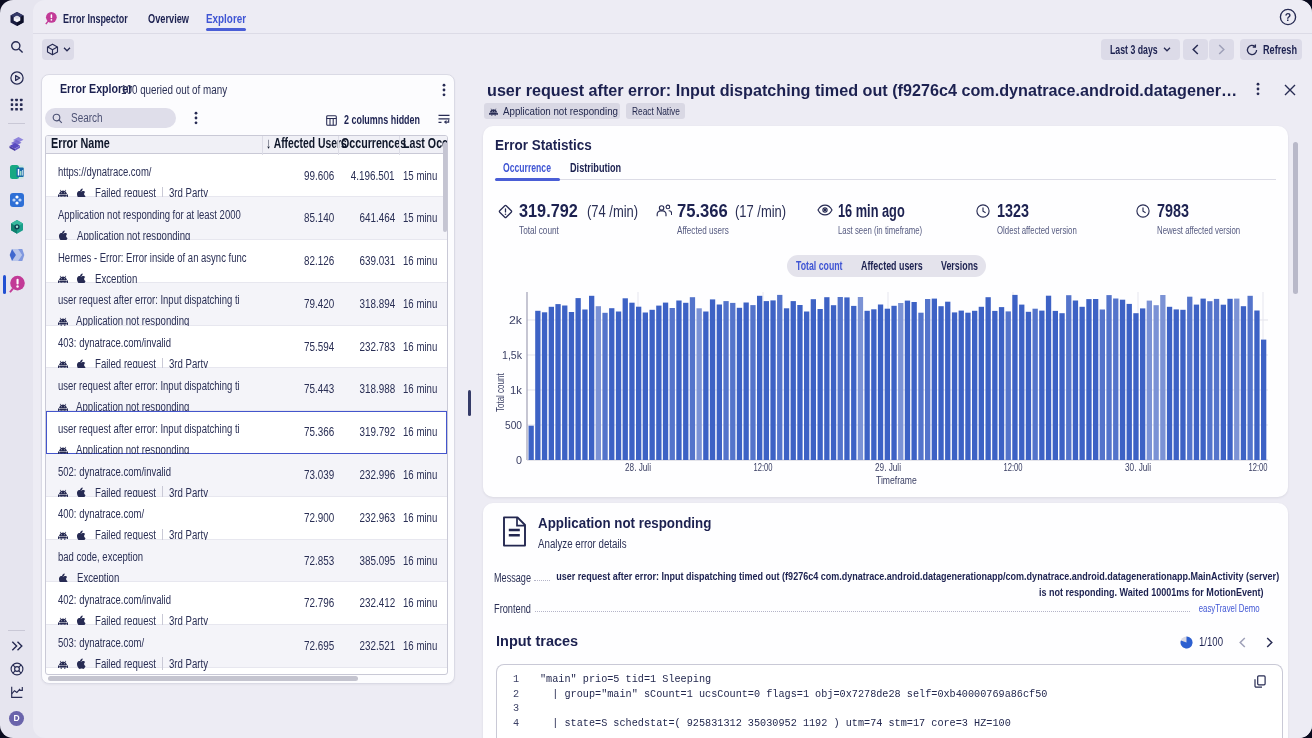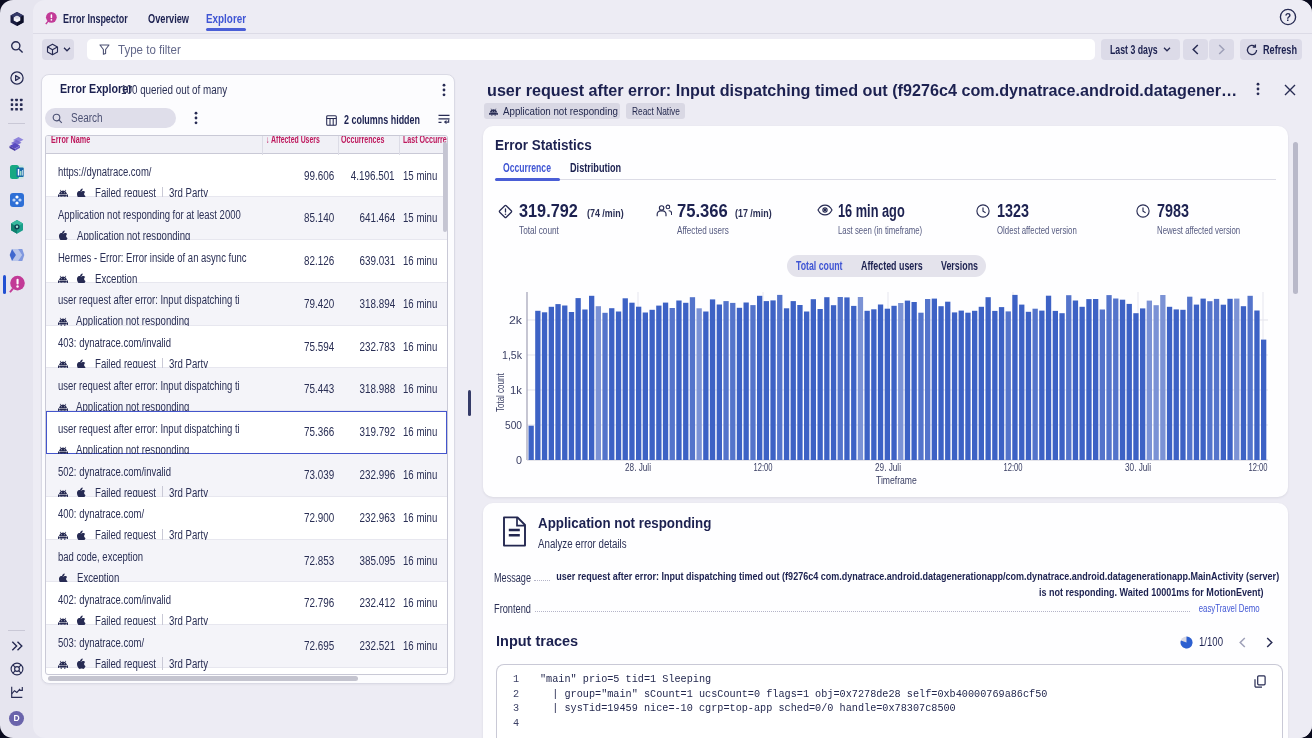--- a/index.html
+++ b/index.html
@@ -26,21 +26,21 @@
 #leftpanel { position:absolute; left:41px; top:74px; width:414px; height:610px; background:#fcfcfe; border:1px solid #dadae5; border-radius:8px; box-shadow:0 1px 2px rgba(30,30,60,0.05); }
 #lp-title { position:absolute; left:1.5px; top:6px; font-size:13.5px; font-weight:700; color:#1c2150;margin-left:16px; }
 #lp-sub { position:absolute; left:79px; top:7.5px; font-size:12px; color:#2a2f55; }
 #lp-kebab1 { position:absolute; left:400px; top:8px; }
 #lp-search { position:absolute; left:3px; top:33px; width:131px; height:20px; background:#dfdeea; border-radius:10px; display:flex; align-items:center; }
 #lp-search .ph { color:#4d5274; font-size:12px; }
 #lp-kebab2 { position:absolute; left:152px; top:36px; }
 #lp-cols { position:absolute; left:284px; top:38px; display:flex; align-items:center; font-size:12.5px; font-weight:700; color:#1c2150; }
 #lp-filtic { position:absolute; left:396px; top:39px; }
 #tbl { position:absolute; left:3px; top:60px; width:403px; height:540px; border:1px solid #c9c9d6; border-radius:3px; background:#fff; overflow:hidden; }
-#thead { position:absolute; left:0; top:0; right:0; height:17.5px; background:#f0f0f6; border-bottom:1px solid #c9c9d6; font-size:10px; font-weight:700; color:#be185d; }
+#thead { position:absolute; left:0; top:0; right:0; height:17.5px; background:#f0f0f6; border-bottom:1px solid #c9c9d6; font-size:15px; font-weight:700; color:#0f172a; }
 .th { position:absolute; top:-2px; }
 .colline { position:absolute; top:0; bottom:7px; width:1px; background:#dcdce6; }
 #tbody { position:absolute; left:0; top:18.5px; right:0; bottom:0; }
 .trow { position:relative; height:42.8px; background:#fff; border-bottom:1px solid #e7e7ef; }
 .trow.alt { background:#f4f4f9; }
 .trow.sel { outline:1.8px solid #4455cc; outline-offset:-1.8px; }
 .c1 { position:absolute; left:12px; top:12px; width:205px; overflow:hidden; }
 .rtitle { position:absolute; left:0; top:-1.5px; font-size:12.5px; color:#2a2f55; white-space:nowrap; }
 .c1 { height:43px; }
 .rmeta { position:absolute; left:0; top:19.5px; display:flex; align-items:center; height:14px; }
@@ -64,21 +64,21 @@
 #card1 { top:126px; height:371px; }
 #card2 { top:503px; height:260px; }
 #c1-title { position:absolute; left:12px; top:11px; font-size:14.5px; font-weight:700; color:#1c2150; }
 .tabline { position:absolute; left:12px; right:12px; top:53px; height:1px; background:#dcdce6; }
 #tab-occ { position:absolute; left:20px; top:35px; font-size:12.5px; font-weight:700; color:#3f55d4; }
 #tab-dist { position:absolute; left:87px; top:35px; font-size:12.5px; font-weight:700; color:#1c2150; }
 #tab-ul { position:absolute; left:12px; top:52px; width:65px; height:2.5px; background:#4a5ed6; border-radius:2px; }
 .stat { position:absolute; top:75px; }
 .stat .ico { position:absolute; left:0; top:3px; }
 .stat .num { position:absolute; left:21px; top:0; font-size:17.5px; font-weight:700; color:#1c2150; white-space:nowrap; }
-.stat .permin { font-size:11px; font-weight:700; color:#2a2f55;text-align:right; }
+.stat .permin { font-size:16px; font-weight:400; color:#2a2f55;text-align:right; }
 .stat .lbl { position:absolute; left:21px; top:23px; font-size:11px; color:#555a80; white-space:nowrap; }
 #seg { position:absolute; left:304px; top:129px; width:199px; height:22px; background:#e4e3ec; border-radius:11px; font-size:12.5px; font-weight:700; }
 #seg > span { position:absolute; top:4px; color:#1c2150; }
 #seg .on { color:#3f55d4; }
 #chartwrap { position:absolute; left:0; top:158px; width:805px; height:206px; }
 .axlab { font-family:"Liberation Sans"; font-size:10px; fill:#3c4166; }
 #tframe { position:absolute; left:393px; top:191px; font-size:10px; color:#3c4166; }
 #ycap { position:absolute; left:12px; top:128px; font-size:10px; color:#3c4166; transform:rotate(-90deg); transform-origin:0 0; white-space:nowrap; }
 #c2-doc { position:absolute; left:19px; top:13px; }
 #c2-title { position:absolute; left:55px; top:11px; font-size:15.5px; font-weight:700; color:#1c2150; }
@@ -265,28 +265,20 @@
   <div class="btn" style="left:42px;width:32px;gap:4px;">
       <svg width="13" height="13" viewBox="0 0 13 13">
         <g fill="none" stroke="#272b53" stroke-width="1.15" stroke-linejoin="round">
           <path d="M6.5 1.2 11.5 4v5L6.5 11.8 1.5 9V4z"></path>
           <path d="M1.7 4.1 6.5 6.8l4.8-2.7M6.5 6.8v4.8"></path>
         </g>
       </svg>
       <svg width="8" height="5" viewBox="0 0 8 5">
         <path d="m1 0.8 3 3 3-3" fill="none" stroke="#272b53" stroke-width="1.3"></path>
       </svg>
-    </div>
-  <div id="filterinput">
-      <span style="width:12px;"></span>
-      <svg width="11" height="11" viewBox="0 0 11 11">
-        <path d="M1 1h9L6.6 5.5v3.9L4.4 10.3V5.5z" fill="none" stroke="#4d5274" stroke-width="1.1" stroke-linejoin="round"></path>
-      </svg>
-      <span style="width:8px;"></span>
-      <span class="ph"><span class="cs" style="transform:scaleX(0.96);">Type to filter</span></span>
     </div>
   <div class="btn" style="left:1101px;width:79px;gap:5px;">
       <span class="cs" style="transform:scaleX(0.7);margin-right:-20.4px;">Last 3 days</span>
       <svg width="8" height="5" viewBox="0 0 8 5">
         <path d="m1 0.8 3 3 3-3" fill="none" stroke="#272b53" stroke-width="1.3"></path>
       </svg>
     </div>
   <div class="btn" style="left:1183px;width:25px;">
       <svg width="7" height="11" viewBox="0 0 7 11">
         <path d="M5.8 1 1.2 5.5l4.6 4.5" fill="none" stroke="#272b53" stroke-width="1.5"></path>
@@ -1022,22 +1014,22 @@
         </span>
         <span style="margin-left:20px;">
           <svg width="7" height="11" viewBox="0 0 7 11">
             <path d="m1.2 1 4.6 4.5-4.6 4.5" fill="none" stroke="#272b53" stroke-width="1.5"></path>
           </svg>
         </span>
       </div>
     <div id="codeblk">
 <div class="cline" style="top:9.0px;"><span class="lno">1</span><span class="ctx">"main" prio=5 tid=1 Sleeping</span></div>
 <div class="cline" style="top:23.6px;"><span class="lno">2</span><span class="ctx">  | group="main" sCount=1 ucsCount=0 flags=1 obj=0x7278de28 self=0xb40000769a86cf50</span></div>
-<div class="cline" style="top:38.2px;"><span class="lno">3</span><span class="ctx">  | sysTid=19459 nice=-10 cgrp=top-app sched=0/0 handle=0x78307c8500</span></div>
-<div class="cline" style="top:52.8px;"><span class="lno">4</span></div>
+<div class="cline" style="top:38.2px;"><span class="lno">3</span></div>
+<div class="cline" style="top:52.8px;"><span class="lno">4</span><span class="ctx">  | state=S schedstat=( 925831312 35030952 1192 ) utm=74 stm=17 core=3 HZ=100</span></div>
       <span id="copyic">
           <svg width="12" height="13" viewBox="0 0 12 13">
             <g fill="none" stroke="#272b53" stroke-width="1.2">
               <rect x="3.7" y="0.9" width="7.4" height="8.9" rx="1"></rect>
               <path d="M8 12.1H2.1a1.1 1.1 0 0 1-1.1-1.1V4.3"></path>
             </g>
           </svg>
         </span>
     </div>
   </div>

